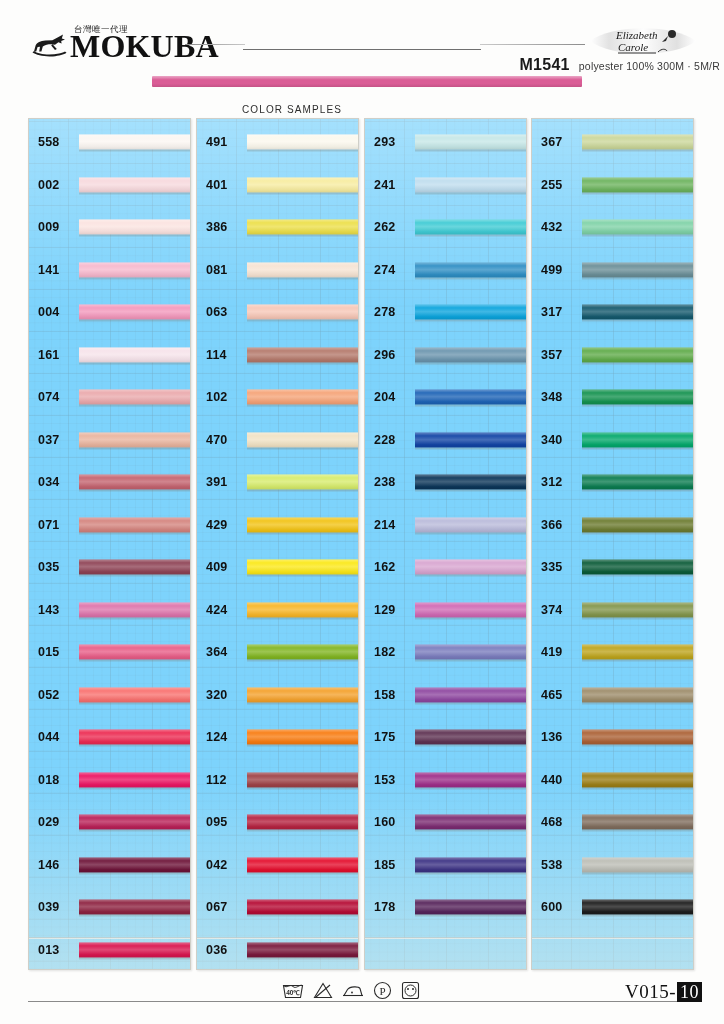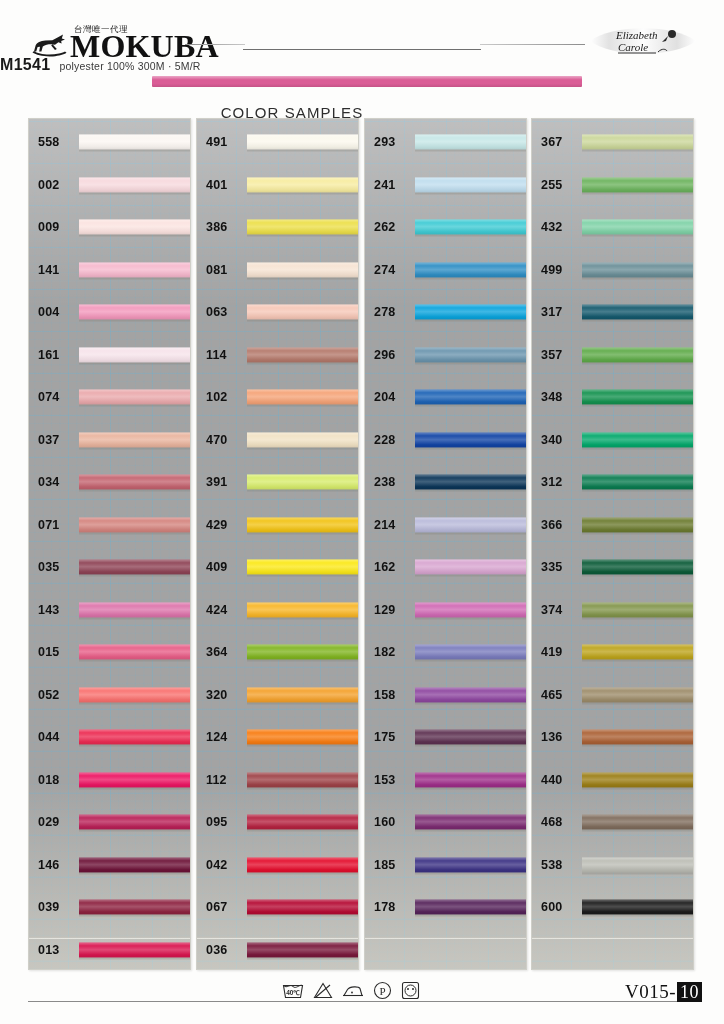--- a/index.html
+++ b/index.html
@@ -46,22 +46,22 @@
     text-align: center;
     font-family: "Liberation Serif", serif;
     font-size: 21px; font-weight: 400; letter-spacing: 1.6px; color: #131313;
   }
   #title-underline {
     position: absolute; left: 243px; top: 49px; width: 238px; height: 1px;
     background: #6f6f6f;
   }
 
   #prodline {
-    position: absolute; left: 0; top: 56px; width: 714px;
-    text-align: left; white-space: nowrap;
+    position: absolute; left: 6px; top: 56px; width: 714px;
+    text-align: right; white-space: nowrap;
   }
   #prod-code {
     font-family: "Liberation Sans", sans-serif;
     font-size: 16px; font-weight: 700; letter-spacing: 0.3px; color: #1a1a1a;
   }
   #prod-spec {
     font-family: "Liberation Sans", sans-serif;
     font-size: 10.5px; font-weight: 400; color: #3a3a3a; margin-left: 9px;
     letter-spacing: 0.2px;
   }
@@ -70,29 +70,29 @@
     position: absolute; left: 152px; top: 76px; width: 430px; height: 11px;
     border-radius: 1px;
   }
 
   #elizabeth-logo { position: absolute; left: 588px; top: 22px; width: 110px; height: 38px; }
 
   #color-samples-label {
     position: absolute; left: 0; top: 104px; width: 584px;
     text-align: center;
     font-family: "Liberation Sans", sans-serif;
-    font-size: 15px; letter-spacing: 1.1px; color: #2d2d2d;
+    font-size: 10px; letter-spacing: 1.1px; color: #2d2d2d;
   }
 
   
   #cards { position: absolute; left: 0; top: 118px; width: 724px; height: 855px; }
 
   .card {
     position: absolute; top: 0; width: 163px; height: 852px;
-    background: #a3a3a3;
+    background: #7dd3fc;
     border: 1px solid #cfcfc8;
     box-shadow: 1px 1px 2px rgba(0,0,0,0.11);
     overflow: hidden;
   }
   .card-grid {
     position: absolute; left: 0; top: 0; right: 0; bottom: 0;
     background-image:
       linear-gradient(to right, rgba(116,176,203,0.34) 1px, transparent 1px),
       linear-gradient(to bottom, rgba(116,176,203,0.34) 1px, transparent 1px),
       linear-gradient(to right, rgba(116,176,203,0.14) 1px, transparent 1px),

